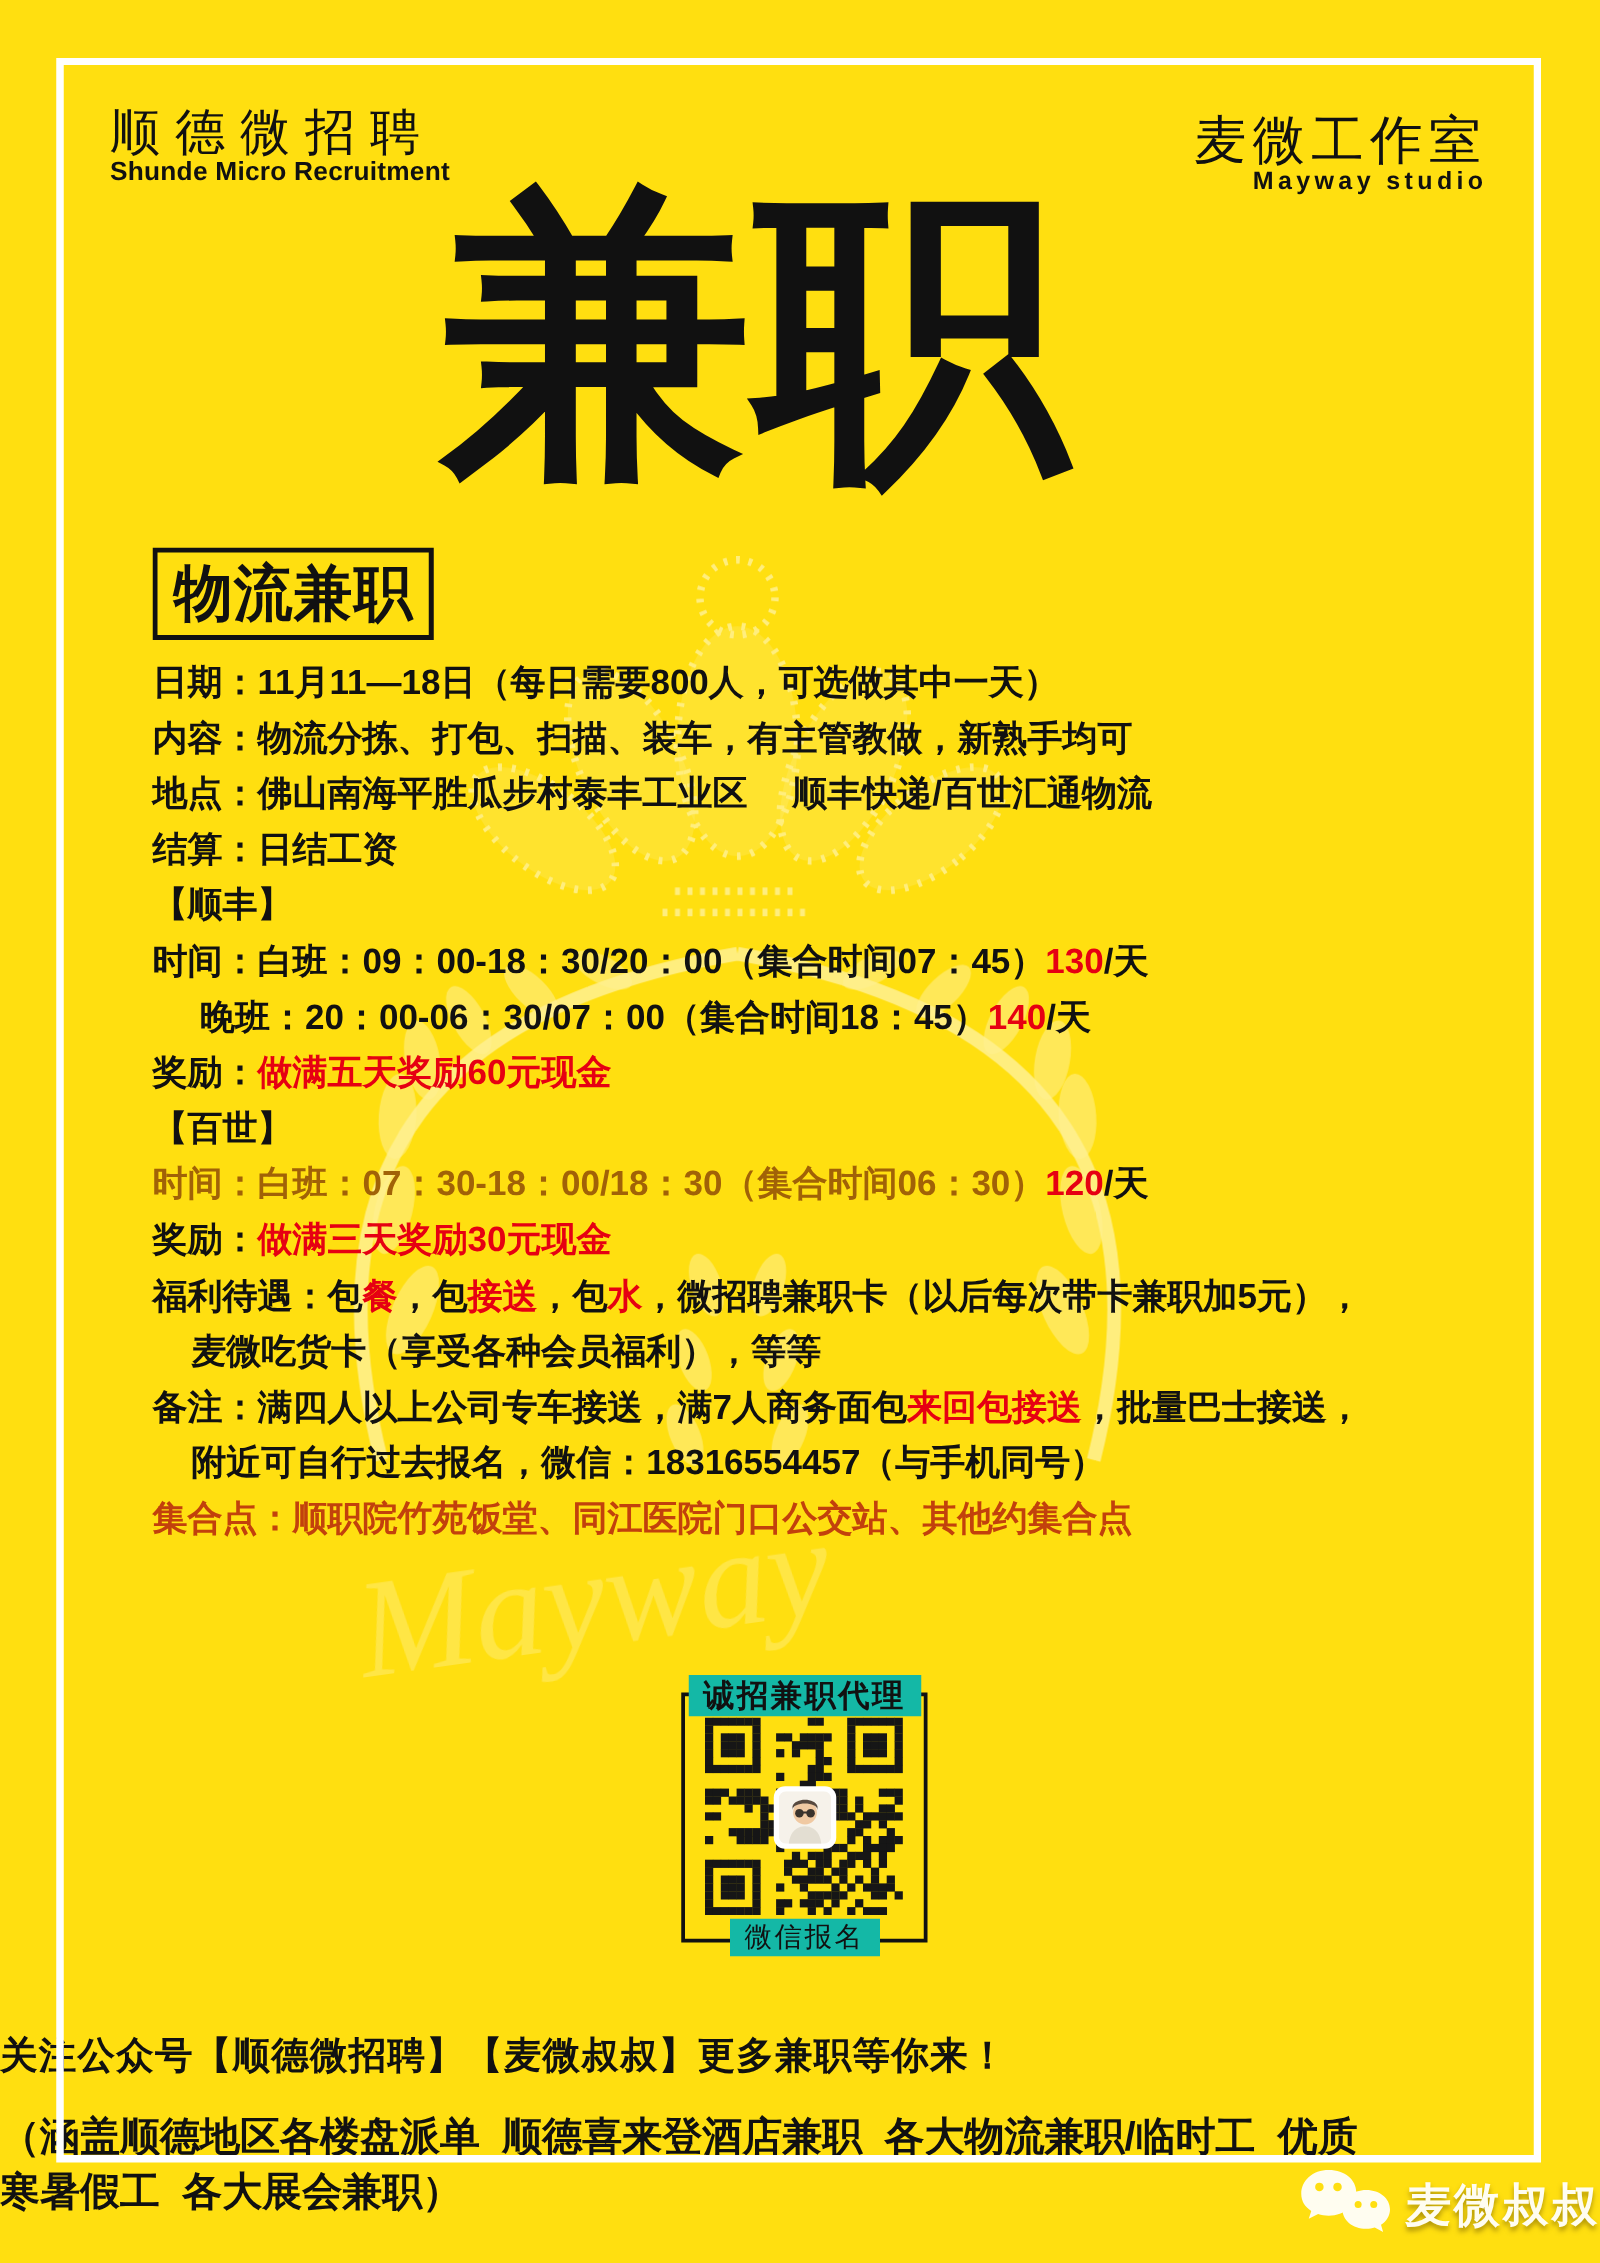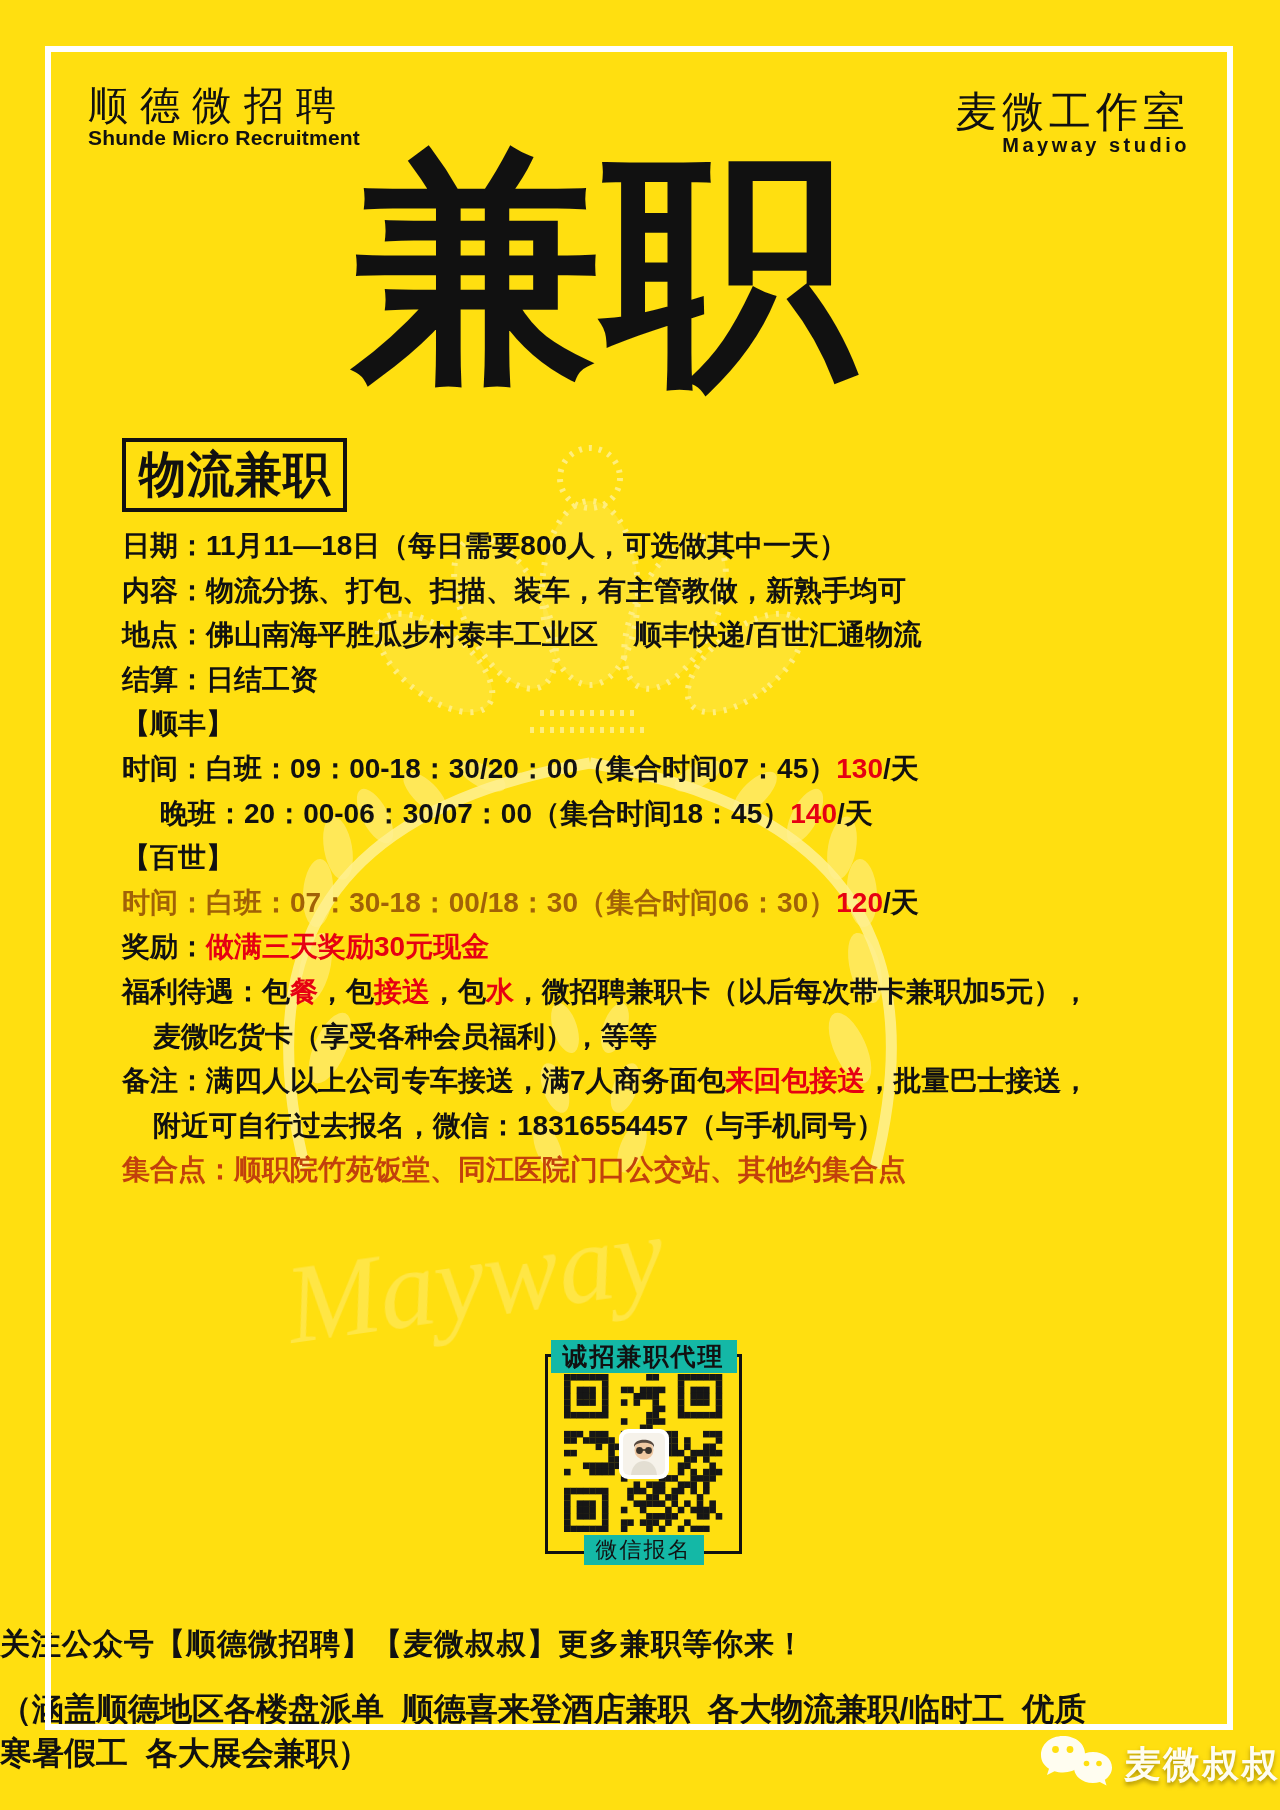--- a/index.html
+++ b/index.html
@@ -152,20 +152,23 @@
       <span style="color: rgb(17, 17, 17); text-align: right;">结算：日结工资</span>
     </div>
     <div class="line">
       <span style="color: rgb(17, 17, 17);">【顺丰】</span>
     </div>
     <div class="line">
       <span style="color: rgb(17, 17, 17);">时间：白班：09：00-18：30/20：00（集合时间07：45）</span><span style="color: rgb(230, 0, 18);">130</span><span style="color: rgb(17, 17, 17);">/天</span>
     </div>
     <div class="line ind1">
       <span style="color: rgb(17, 17, 17);">晚班：20：00-06：30/07：00（集合时间18：45）</span><span style="color: rgb(230, 0, 18);">140</span><span style="color: rgb(17, 17, 17);">/天</span>
+    </div>
+    <div class="line">
+      <span style="color: rgb(17, 17, 17);">奖励：</span><span style="color: rgb(230, 0, 18);">做满五天奖励60元现金</span>
     </div>
     <div class="line">
       <span style="color: rgb(17, 17, 17);">【百世】</span>
     </div>
     <div class="line">
       <span style="color: #a16207;">时间：白班：07：30-18：00/18：30（集合时间06：30）</span><span style="color: rgb(230, 0, 18);">120</span><span style="color: rgb(17, 17, 17);">/天</span>
     </div>
     <div class="line">
       <span style="color: rgb(17, 17, 17);">奖励：</span><span style="color: rgb(230, 0, 18);">做满三天奖励30元现金</span>
     </div>

